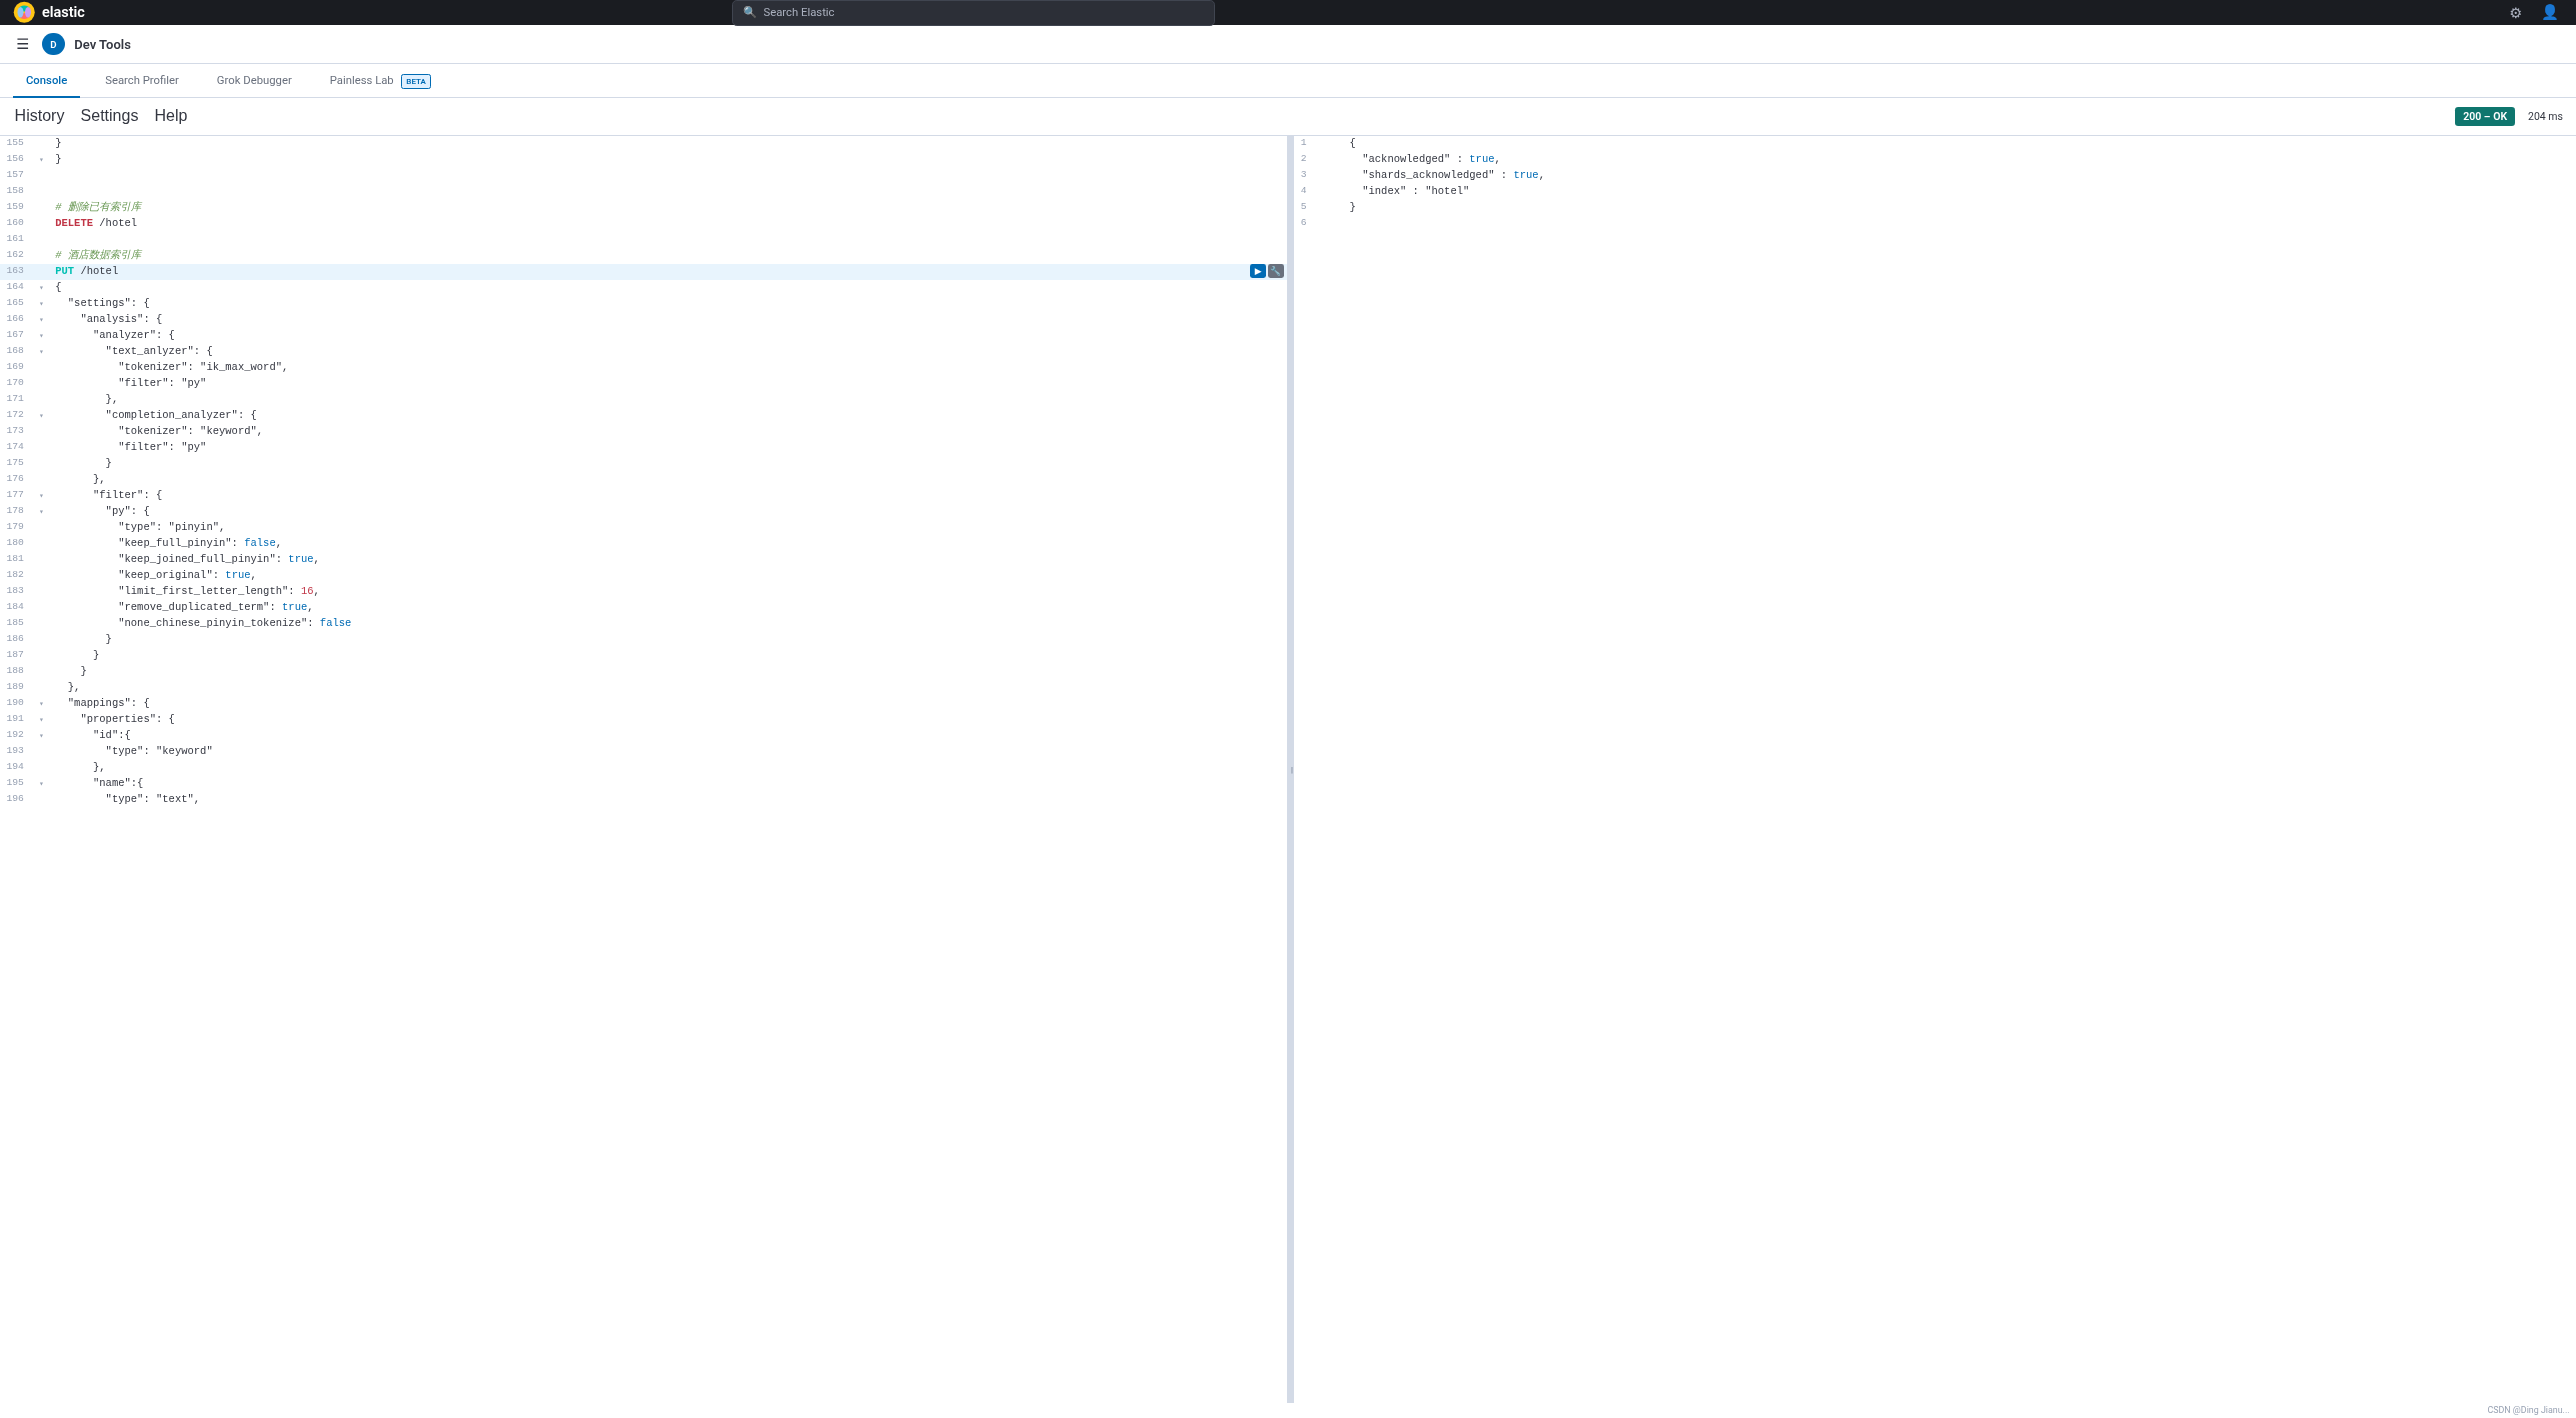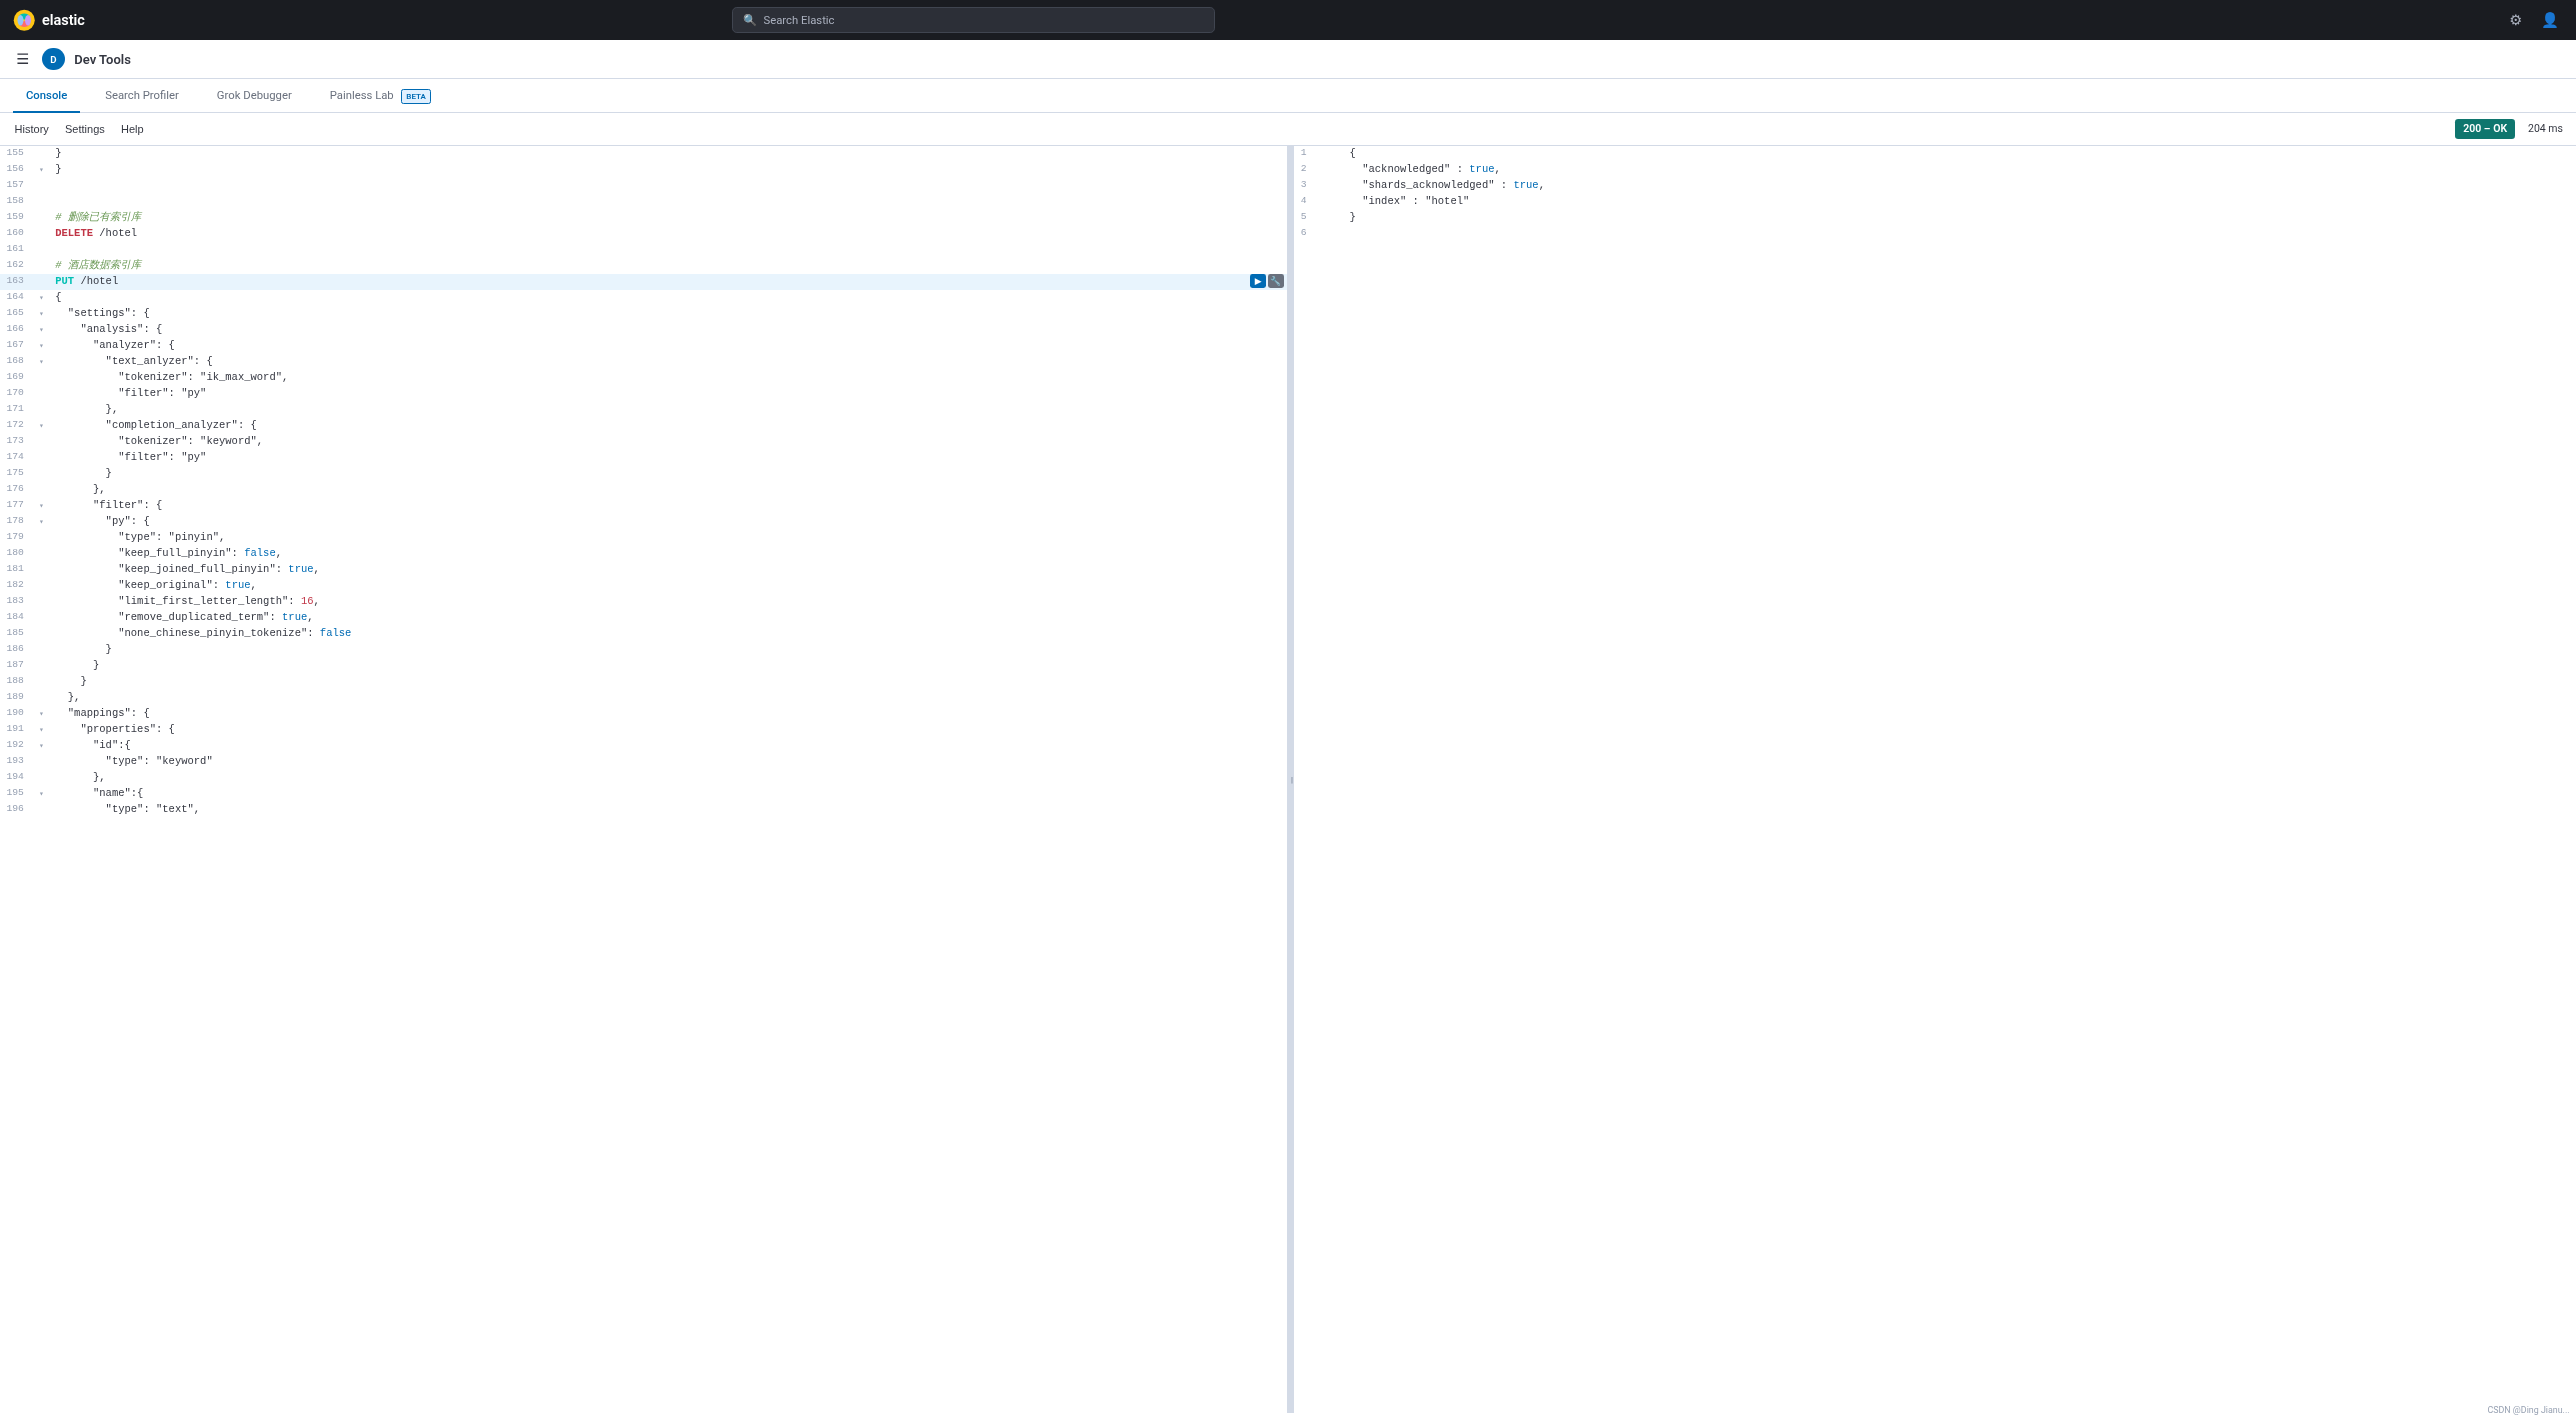--- a/index.html
+++ b/index.html
@@ -1,21 +1,21 @@
 <!DOCTYPE html>
 <html style="font-size:13px"><head>
   <meta charset="utf-8">
   <style>
     * { box-sizing: border-box; margin: 0; padding: 0; }
     body { font-family: -apple-system, BlinkMacSystemFont, 'Segoe UI', Roboto, sans-serif; background: #fff; color: #343741; font-size: 11.3px; }
 
     
     .top-nav {
       background: #1a1c21;
-      height: 40px;
+      height: 25px;
       display: flex;
       align-items: center;
       padding: 0 13px;
       gap: 4px;
     }
     .elastic-logo {
       display: flex;
       align-items: center;
       gap: 6.4px;
       color: #fff;
@@ -131,21 +131,21 @@
       align-items: center;
       padding: 6.4px 13px;
       gap: 13px;
       border-bottom: 0.8px solid #d3dae6;
     }
     .toolbar-btn {
       background: none;
       border: none;
       cursor: pointer;
       color: #343741;
-      font-size: 11px;
+      font-size: 16px;
       padding: 3.2px 1.6px;
     }
     .status-badge {
       margin-left: auto;
       background: #0f766e;
       color: #fff;
       border-radius: 3.2px;
       padding: 3.2px 8px;
       font-size: 10.5px;
       font-weight: 600;

